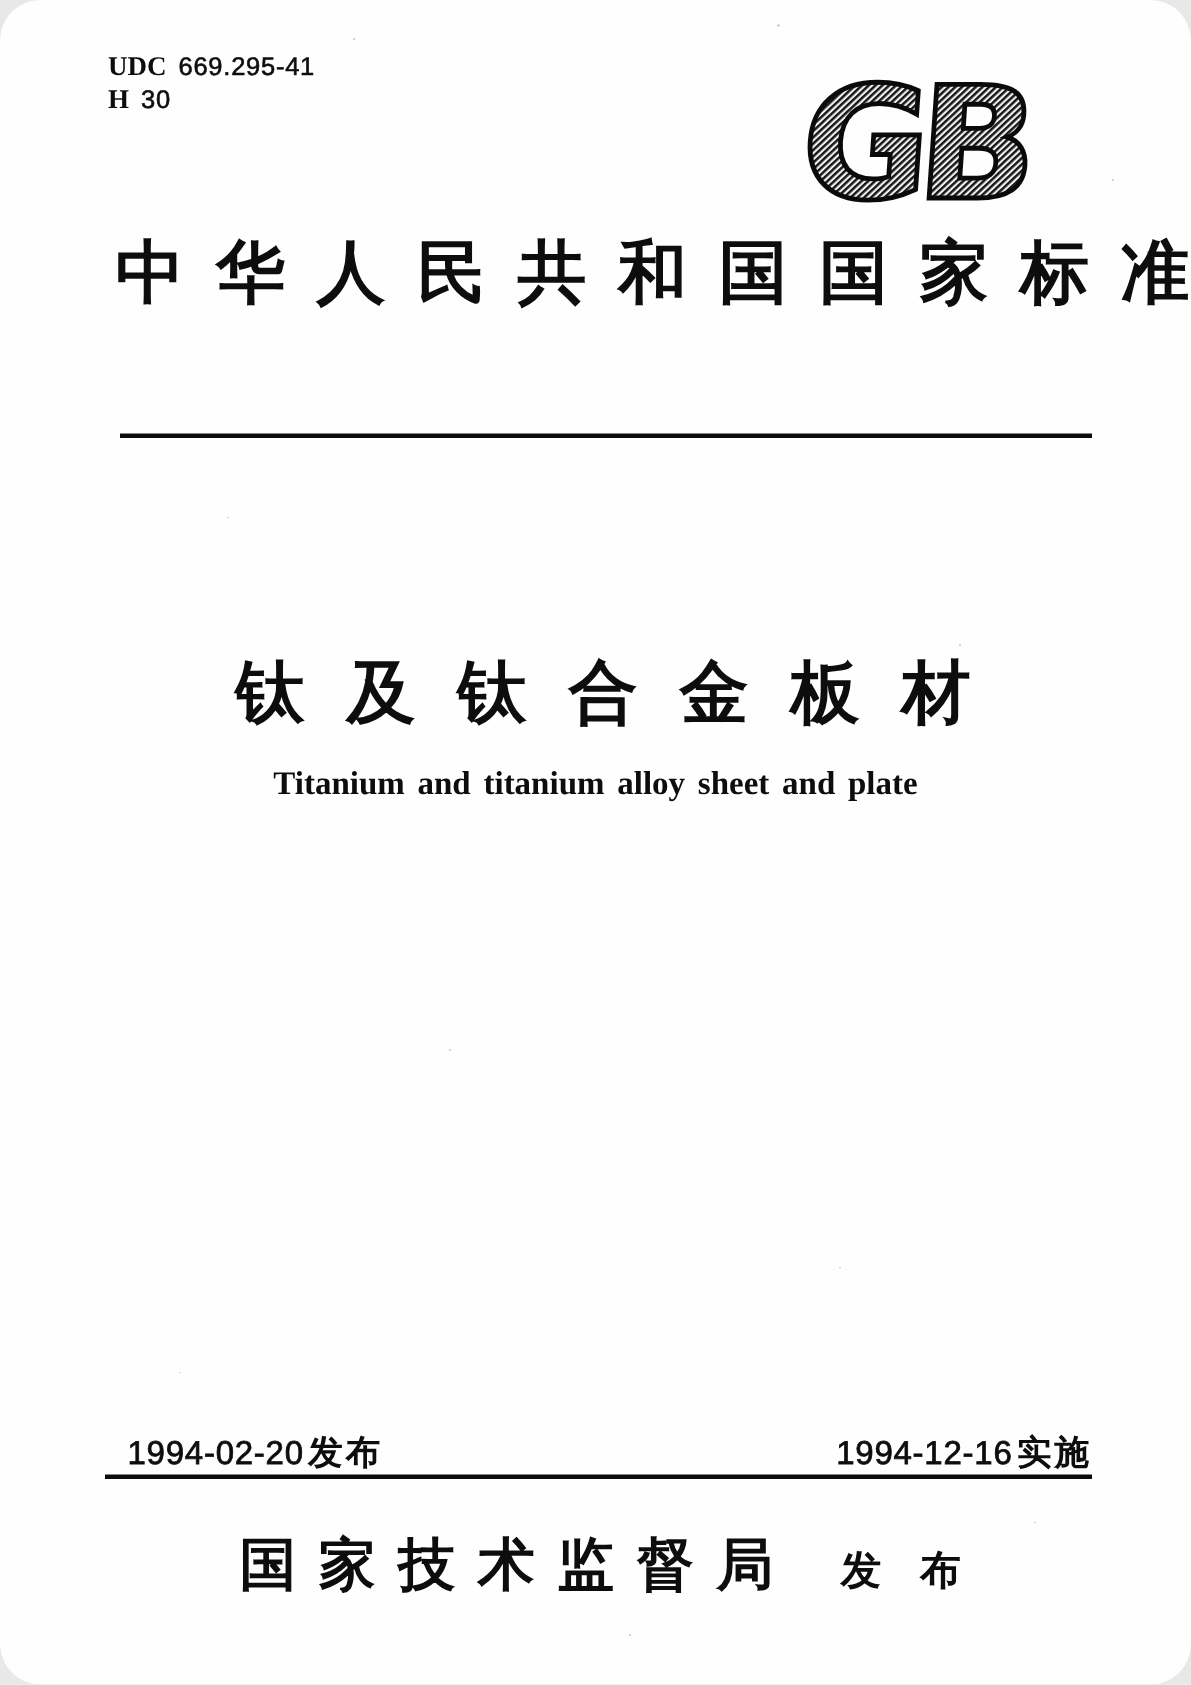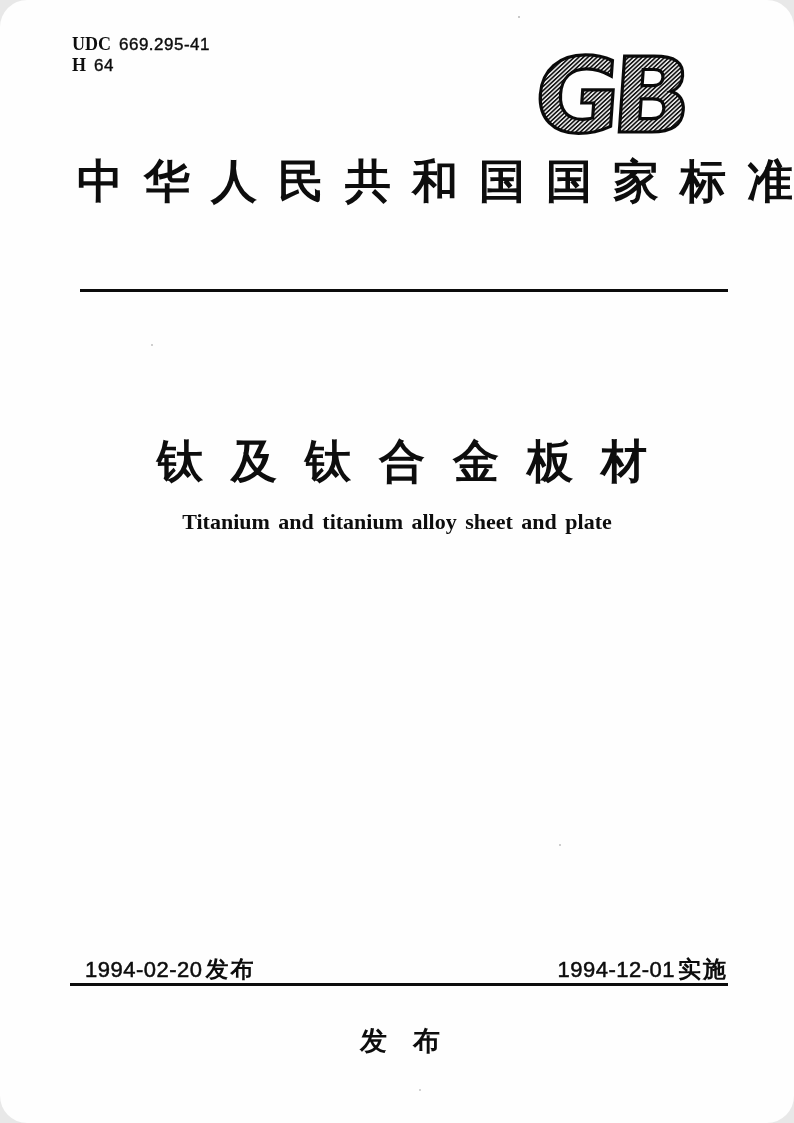--- a/index.html
+++ b/index.html
@@ -188,21 +188,21 @@
 </head>
 <body>
 
 <div class="page">
 
   <div class="udc-block">
     <div>
       <span class="udc-label">UDC</span><span class="udc-number">669.295-41</span>
     </div>
     <div>
-      <span class="udc-label">H</span><span class="udc-number">64</span>
+      <span class="udc-label">H</span><span class="udc-number">30</span>
     </div>
   </div>
 
   <svg class="gb-logo" viewBox="0 0 164 88" aria-hidden="true">
     <defs>
       <pattern id="halftone" width="3.2" height="3.2" patternUnits="userSpaceOnUse" patternTransform="rotate(45)">
         <rect width="3.2" height="3.2" fill="#f0f0f0"></rect>
         <rect width="1.7" height="3.2" fill="#161616"></rect>
       </pattern>
     </defs>
@@ -217,23 +217,24 @@
   <div class="rule rule-top"></div>
 
   <div class="title-cn">钛及钛合金板材</div>
   <div class="title-en">Titanium and titanium alloy sheet and plate</div>
 
   <div class="date-group date-issue">
     <span class="date-digits">1994-02-20</span>
     <span class="date-label">发布</span>
   </div>
   <div class="date-group date-impl">
-    <span class="date-digits">1994-12-01</span>
+    <span class="date-digits">1994-12-16</span>
     <span class="date-label">实施</span>
   </div>
 
   <div class="rule rule-bottom"></div>
 
   <div class="publisher-row">
+    <span class="publisher-name">国家技术监督局</span>
     <span class="publisher-action">发布</span>
   </div>
 
 </div>
 
 </body></html>

